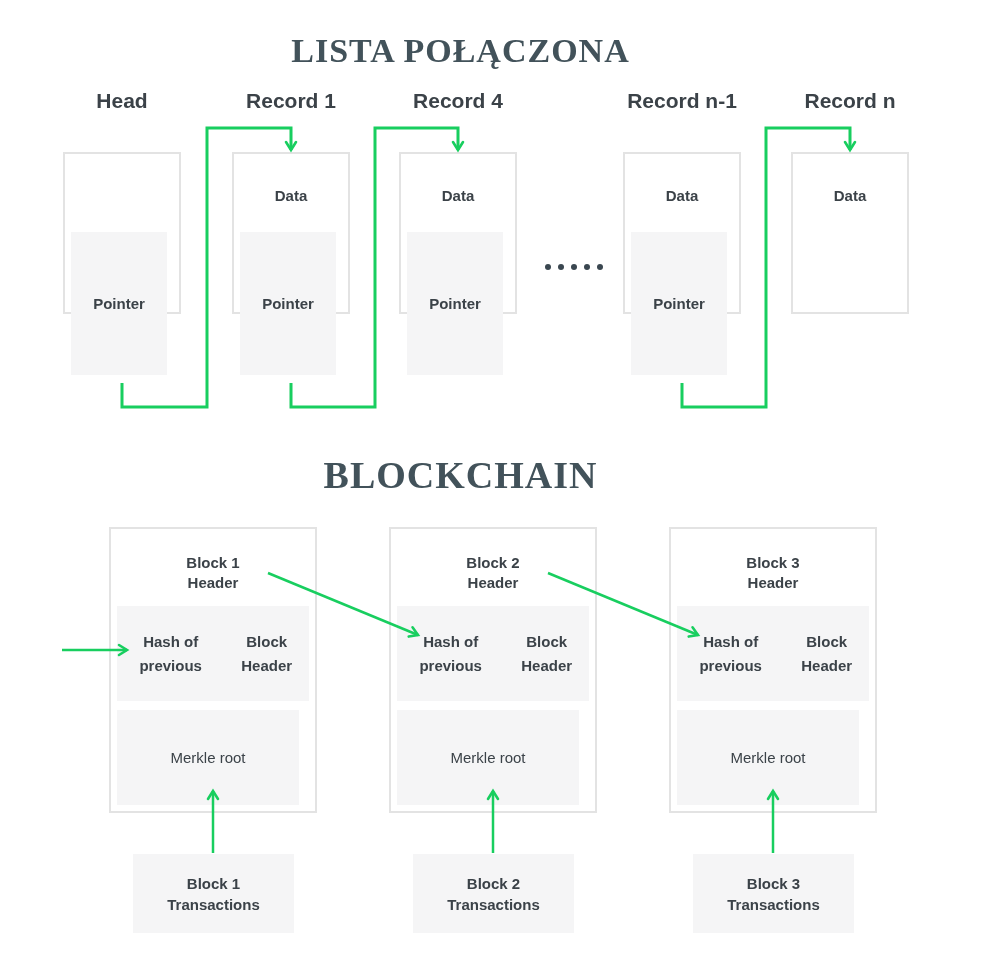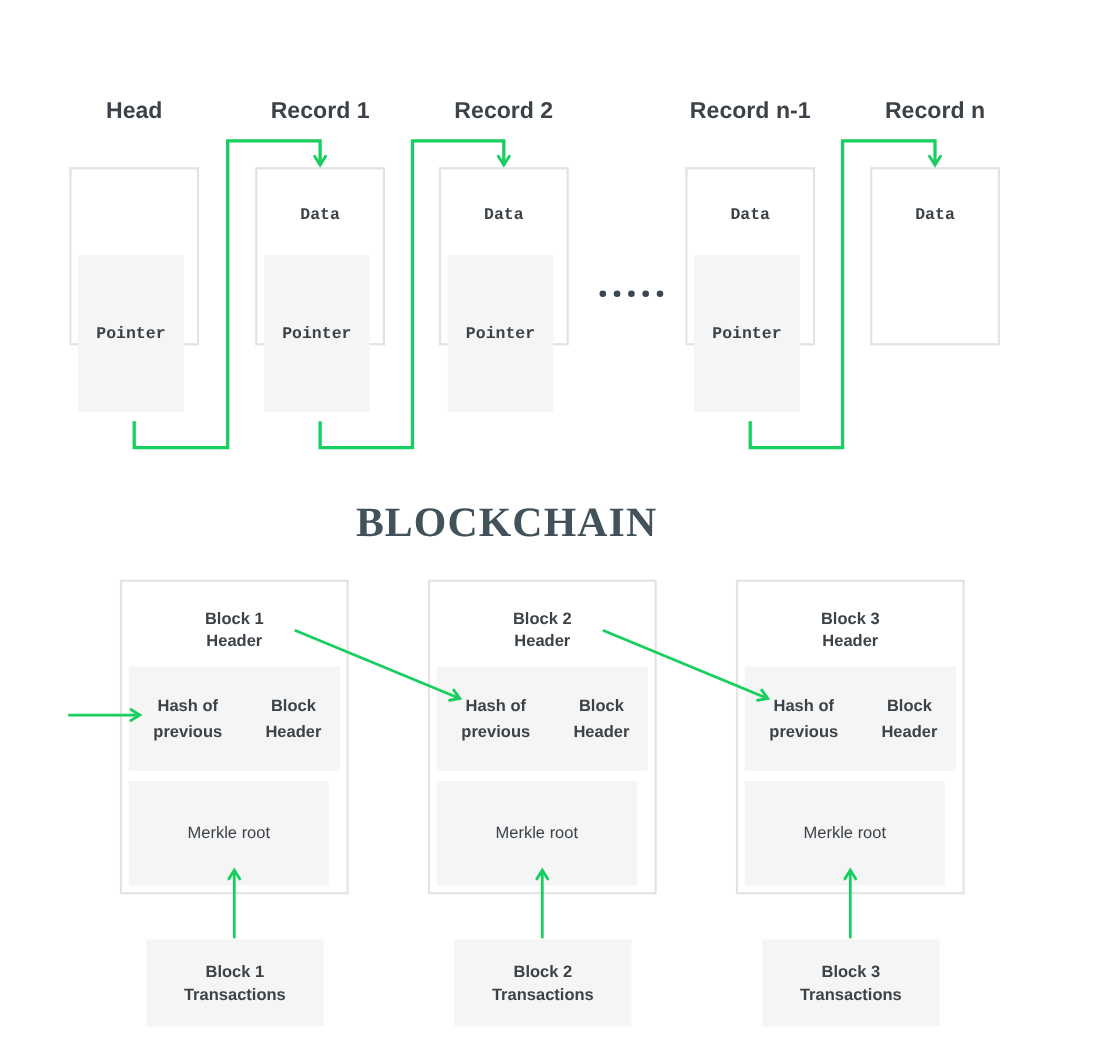--- a/index.html
+++ b/index.html
@@ -24,21 +24,21 @@
   .title-list{top:32px;font-size:34px;}
   .title-chain{top:453px;font-size:38px;}
 
   .col-label{
     position:absolute;top:93px;width:118px;text-align:center;
     font-size:21px;font-weight:700;color:var(--body-text);white-space:nowrap;line-height:16px;
   }
 
   .node{
     position:absolute;top:152px;width:118px;height:162px;
-    background:var(--box-fill);border:2px solid var(--box-border);box-sizing:border-box;font-family:Liberation Mono, monospace;
+    background:var(--box-fill);border:2px solid var(--box-border);box-sizing:border-box;
   }
   .node-data{
     position:absolute;top:32px;left:0;right:0;text-align:center;
     font-size:15px;font-weight:700;color:var(--body-text);line-height:20px;
   }
   .node-inner{
     position:absolute;left:6px;right:12px;top:78px;height:143px;
     background:var(--inner-box-fill);
     display:flex;align-items:center;justify-content:center;
     font-size:15px;font-weight:700;color:var(--body-text);
@@ -77,24 +77,25 @@
   .arrow-layer{position:absolute;left:0;top:0;pointer-events:none;z-index:5;}
   .arrow-stroke{stroke:var(--accent-green);fill:none;}
   .w3{stroke-width:3px;}
   .w25{stroke-width:2.5px;}
 </style>
 </head>
 <body>
 
 <div class="canvas">
 
+  <div class="diagram-title title-list">LISTA POŁĄCZONA</div>
 
   <div class="col-label" style="left:63px">Head</div>
   <div class="col-label" style="left:232px">Record 1</div>
-  <div class="col-label" style="left:399px">Record 2</div>
+  <div class="col-label" style="left:399px">Record 4</div>
   <div class="col-label" style="left:623px">Record n-1</div>
   <div class="col-label" style="left:791px">Record n</div>
 
   <div class="node" style="left:63px">
     <div class="node-data"></div>
     <div class="node-inner">
       <span>Pointer</span>
     </div>
   </div>
   <div class="node" style="left:232px">

